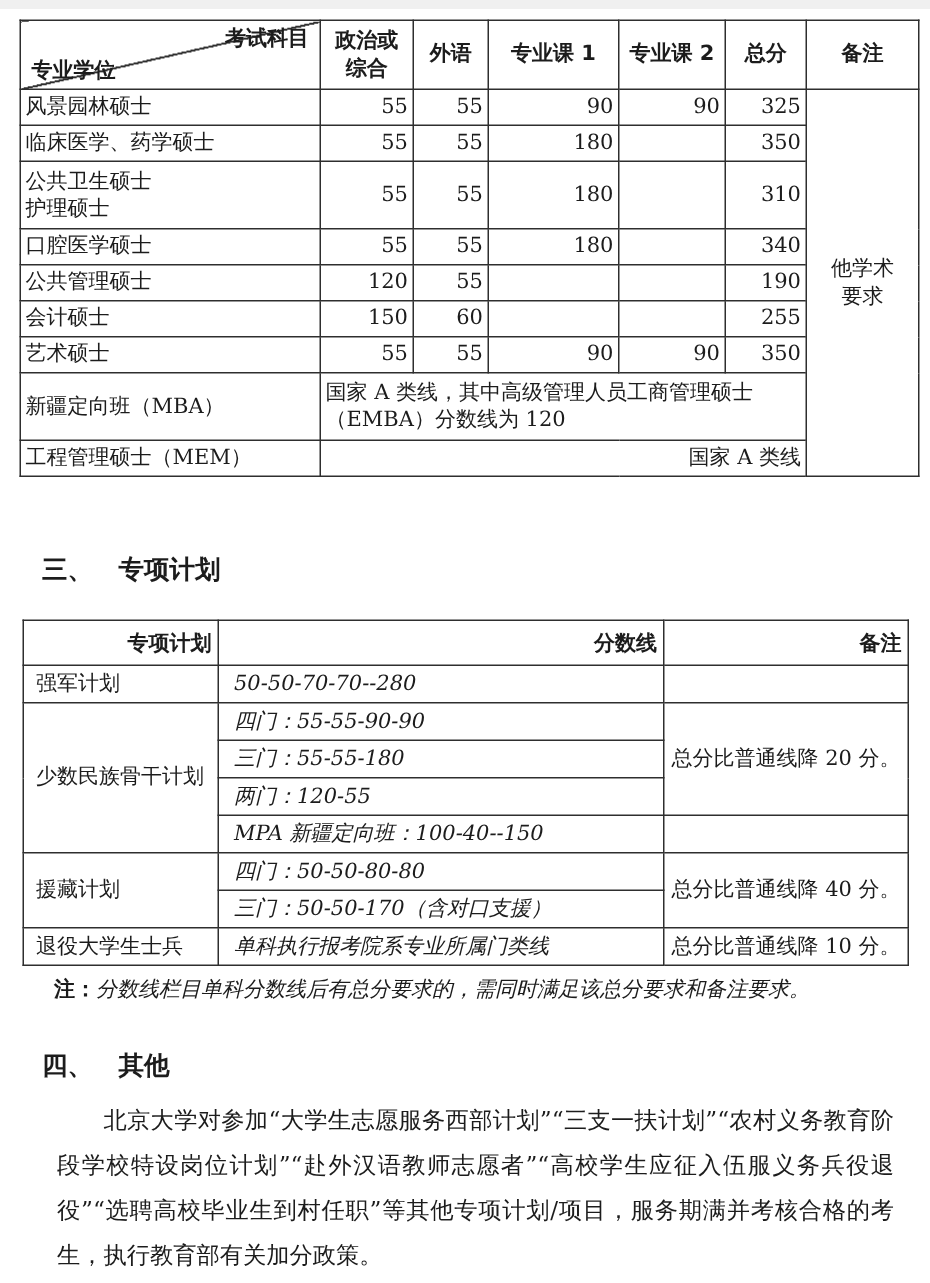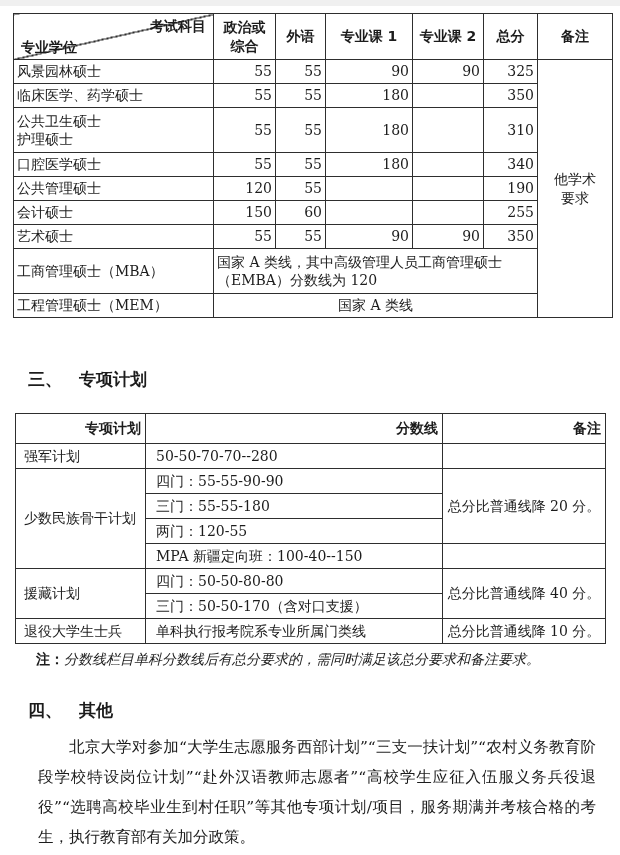--- a/index.html
+++ b/index.html
@@ -27,37 +27,37 @@
       #2e2e2e calc(50% + 0.7px),
       transparent calc(50% + 0.7px));
   }
   .diag .corner-top { position:absolute; top:3px; right:7px; font-family:"DejaVu Sans", sans-serif; font-weight:bold; font-size:14px; }
   .diag .corner-bottom { position:absolute; bottom:3px; left:7px; font-family:"DejaVu Sans", sans-serif; font-weight:bold; font-size:14px; }
   .label-cell { text-align:left; padding-left:8px; }
   .num-cell { text-align:right; }
   .preline { white-space:pre-line;margin-top:26px; }
   .remark-cell { vertical-align:top; text-align:center; padding-top:4px; white-space:pre-line; }
   .mba-cell { text-align:left; padding-left:9px; white-space:pre-line; }
-  .mem-cell { text-align:center; }
+  .mem-cell { text-align:right; }
 
   
   .section-heading {
     font-family:"DejaVu Sans", sans-serif; font-weight:bold;
     font-size:17px; padding-left:28px;
   }
   .heading-3 { margin-top:50px; }
   .heading-4 { margin-top:30px; }
 
   
   .t2 { margin:22px 0 0 15px; width:590px; }
   .t2 td, .t2 th { border:1px solid #2e2e2e; font-size:14px; line-height:1.3; padding:2px 4px; vertical-align:middle; }
   .t2 th { font-family:Liberation Sans, sans-serif; font-weight:bold; text-align:right; height:30px; }
   .t2 tr { height:25px; }
   .t2 .plan-cell { text-align:left; padding-left:8px; }
-  .t2 .score-cell { text-align:left; padding-left:10px; }
+  .t2 .score-cell { text-align:left; padding-left:10px;font-style:italic; }
   .t2 .note-cell { text-align:center; }
 
   
   .footnote { margin:7px 0 0 36px; font-size:14px; font-style:italic; }
   .footnote .note-label { font-weight:bold; font-style:normal; font-family:"DejaVu Sans", sans-serif; }
 
   
   .para {
     margin:10px 24px 0 38px;
     font-size:15.5px; line-height:30px;
@@ -146,21 +146,21 @@
   </tr>
   <tr class="single">
     <td class="label-cell">艺术硕士</td>
     <td class="num-cell">55</td>
     <td class="num-cell">55</td>
     <td class="num-cell">90</td>
     <td class="num-cell">90</td>
     <td class="num-cell">350</td>
   </tr>
   <tr class="double">
-    <td class="label-cell">工商管理硕士（MBA）</td>
+    <td class="label-cell">新疆定向班（MBA）</td>
     <td class="mba-cell" colspan="5">国家 A 类线，其中高级管理人员工商管理硕士
 （EMBA）分数线为 120</td>
   </tr>
   <tr class="single">
     <td class="label-cell">工程管理硕士（MEM）</td>
     <td class="mem-cell" colspan="5">国家 A 类线</td>
   </tr>
 </tbody>
   </table>
 

